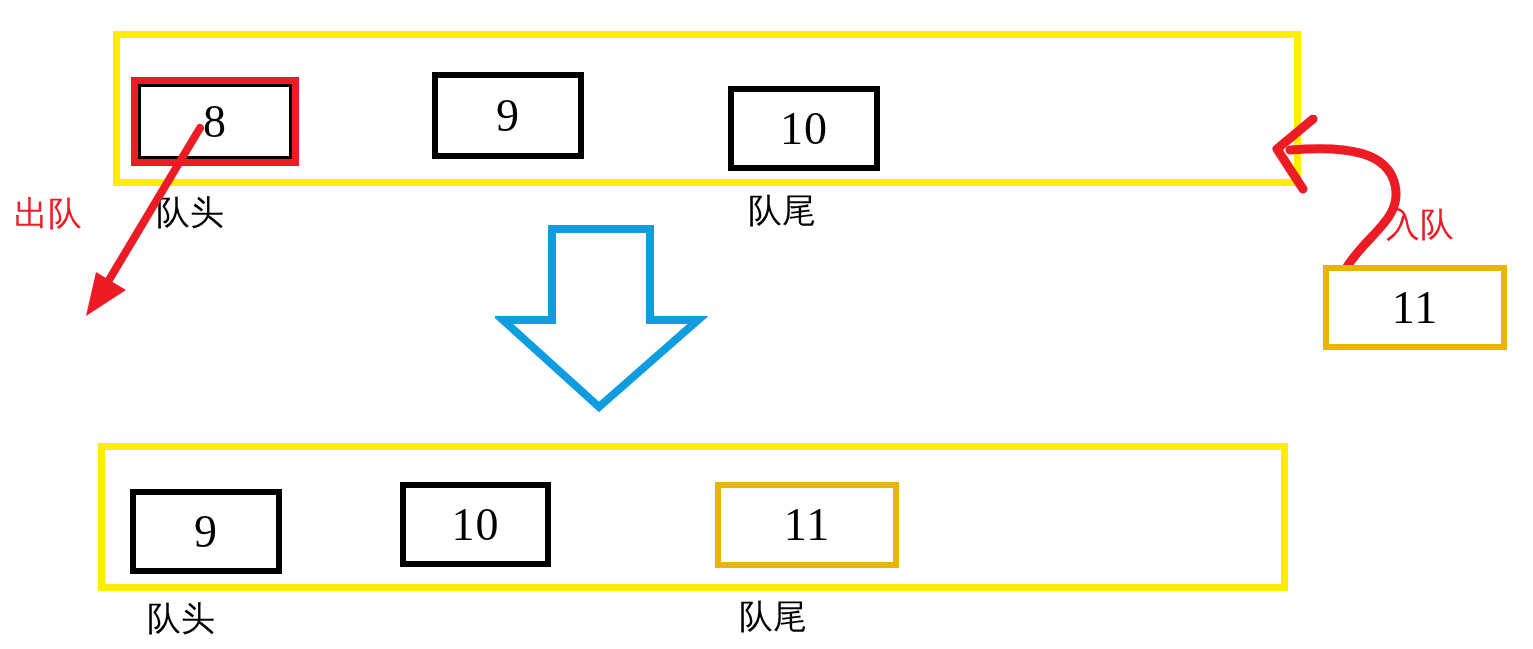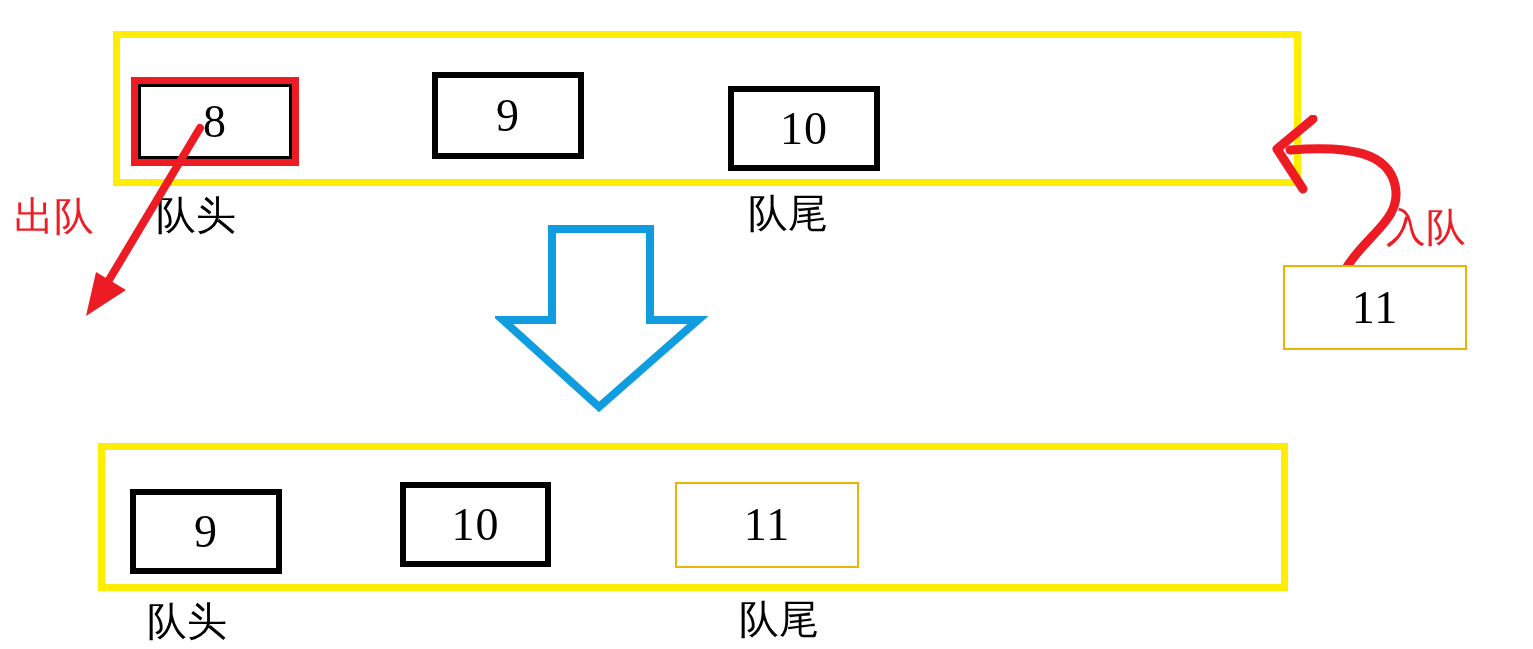--- a/index.html
+++ b/index.html
@@ -52,38 +52,39 @@
     user-select: none;
   }
   .cell-black {
     border: 6px solid #000000;
   }
   .cell-red {
     border: 7px solid #ed1c24;
     box-shadow: inset 0 0 0 3px #000000;
   }
   .cell-green {
-    border: 2px solid #eab308;
+    border: 6px solid #eab308;
+    margin-left: 40px;
   }
 
   
   #cell-8  { left: 131px; top: 77px;  width: 168px; height: 89px; }
   #cell-9  { left: 432px; top: 72px;  width: 152px; height: 87px; }
   #cell-10 { left: 728px; top: 86px;  width: 152px; height: 85px; }
   
   #cell-11-incoming { left: 1283px; top: 265px; width: 184px; height: 85px; }
   
   #cell-9-b  { left: 130px; top: 489px; width: 152px; height: 85px; }
   #cell-10-b { left: 400px; top: 482px; width: 151px; height: 85px; }
   #cell-11-b { left: 675px; top: 482px; width: 184px; height: 86px; }
 
   .label {
     position: absolute;
     font-family: "Liberation Serif", "DejaVu Serif", serif;
-    font-size: 40px;
+    font-size: 34px;
     line-height: 1;
     color: #000000;
     white-space: nowrap;
     user-select: none;
   }
   .label-red { color: #ee1c25; }
 
   #label-head-top { left: 156px; top: 196px; }
   #label-tail-top { left: 748px; top: 194px; }
   #label-dequeue  { left: 14px;  top: 197px; }

